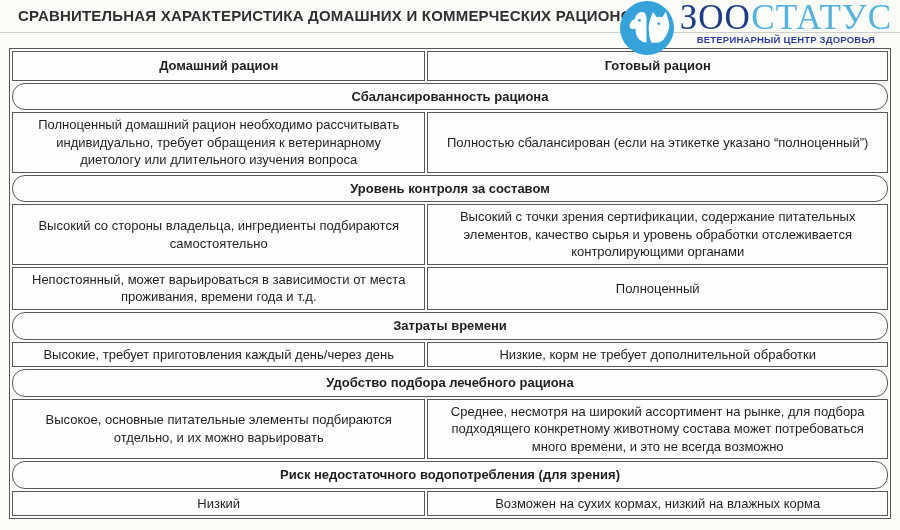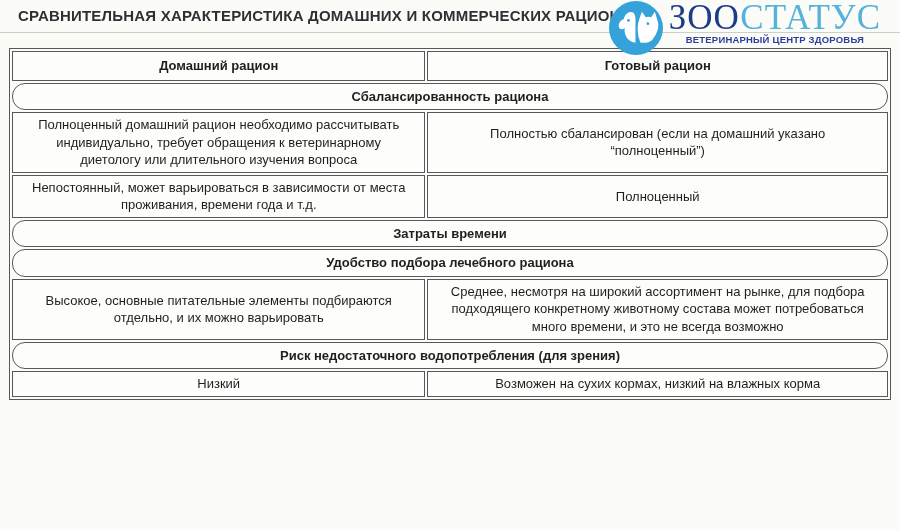--- a/index.html
+++ b/index.html
@@ -13,21 +13,21 @@
     position:absolute;top:7px;left:18px;
     font-size:15px;font-weight:700;color:#332e33;letter-spacing:.2px;
     white-space:nowrap;
   }
   .divider{
     position:absolute;top:32px;left:0;width:900px;height:1px;
     background:#cfcfca;
   }
   
   .logo{
-    position:absolute;top:1px;right:19px;
+    position:absolute;top:1px;right:8px;
     display:flex;align-items:flex-start;z-index:5;
   }
   .logo-icon{width:54px;height:54px;margin-right:6px;flex:0 0 auto;}
   .logo-text{display:flex;flex-direction:column;align-items:center;}
   .brand{
     font-family:"Liberation Serif","DejaVu Serif",serif;
     font-size:35px;line-height:34px;letter-spacing:1px;white-space:nowrap;
   }
   .brand .b1{color:#1d3c86;}
   .brand .b2{color:#54b2dc;}
@@ -85,31 +85,42 @@
     <tr>
       <th>Домашний рацион</th>
       <th>Готовый рацион</th>
     </tr>
 
     <tr>
       <td class="section" colspan="2">Сбалансированность рациона</td>
     </tr>
     <tr>
       <td>Полноценный домашний рацион необходимо рассчитывать индивидуально, требует обращения к ветеринарному диетологу или длительного изучения вопроса</td>
-      <td>Полностью сбалансирован (если на домашний указано “полноценный”)</td>
+      <td>Полностью сбалансирован (если на этикетке указано “полноценный”)</td>
     </tr>
 
+    <tr>
+      <td class="section" colspan="2">Уровень контроля за составом</td>
+    </tr>
+    <tr>
+      <td>Высокий со стороны владельца, ингредиенты подбираются самостоятельно</td>
+      <td>Высокий с точки зрения сертификации, содержание питательных элементов, качество сырья и уровень обработки отслеживается контролирующими органами</td>
+    </tr>
 
     <tr>
       <td>Непостоянный, может варьироваться в зависимости от места проживания, времени года и т.д.</td>
       <td>Полноценный</td>
     </tr>
 
     <tr>
       <td class="section" colspan="2">Затраты времени</td>
+    </tr>
+    <tr>
+      <td>Высокие, требует приготовления каждый день/через день</td>
+      <td>Низкие, корм не требует дополнительной обработки</td>
     </tr>
 
     <tr>
       <td class="section" colspan="2">Удобство подбора лечебного рациона</td>
     </tr>
     <tr>
       <td>Высокое, основные питательные элементы подбираются отдельно, и их можно варьировать</td>
       <td>Среднее, несмотря на широкий ассортимент на рынке, для подбора подходящего конкретному животному состава может потребоваться много времени, и это не всегда возможно</td>
     </tr>
 

